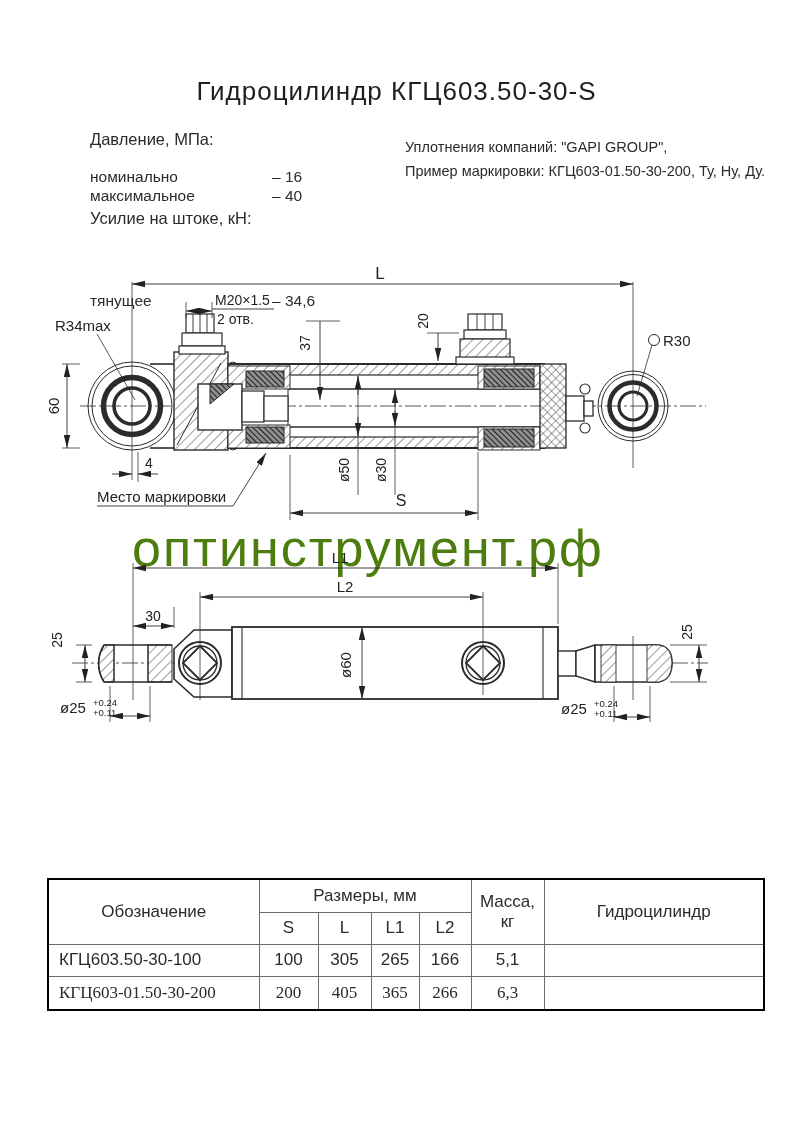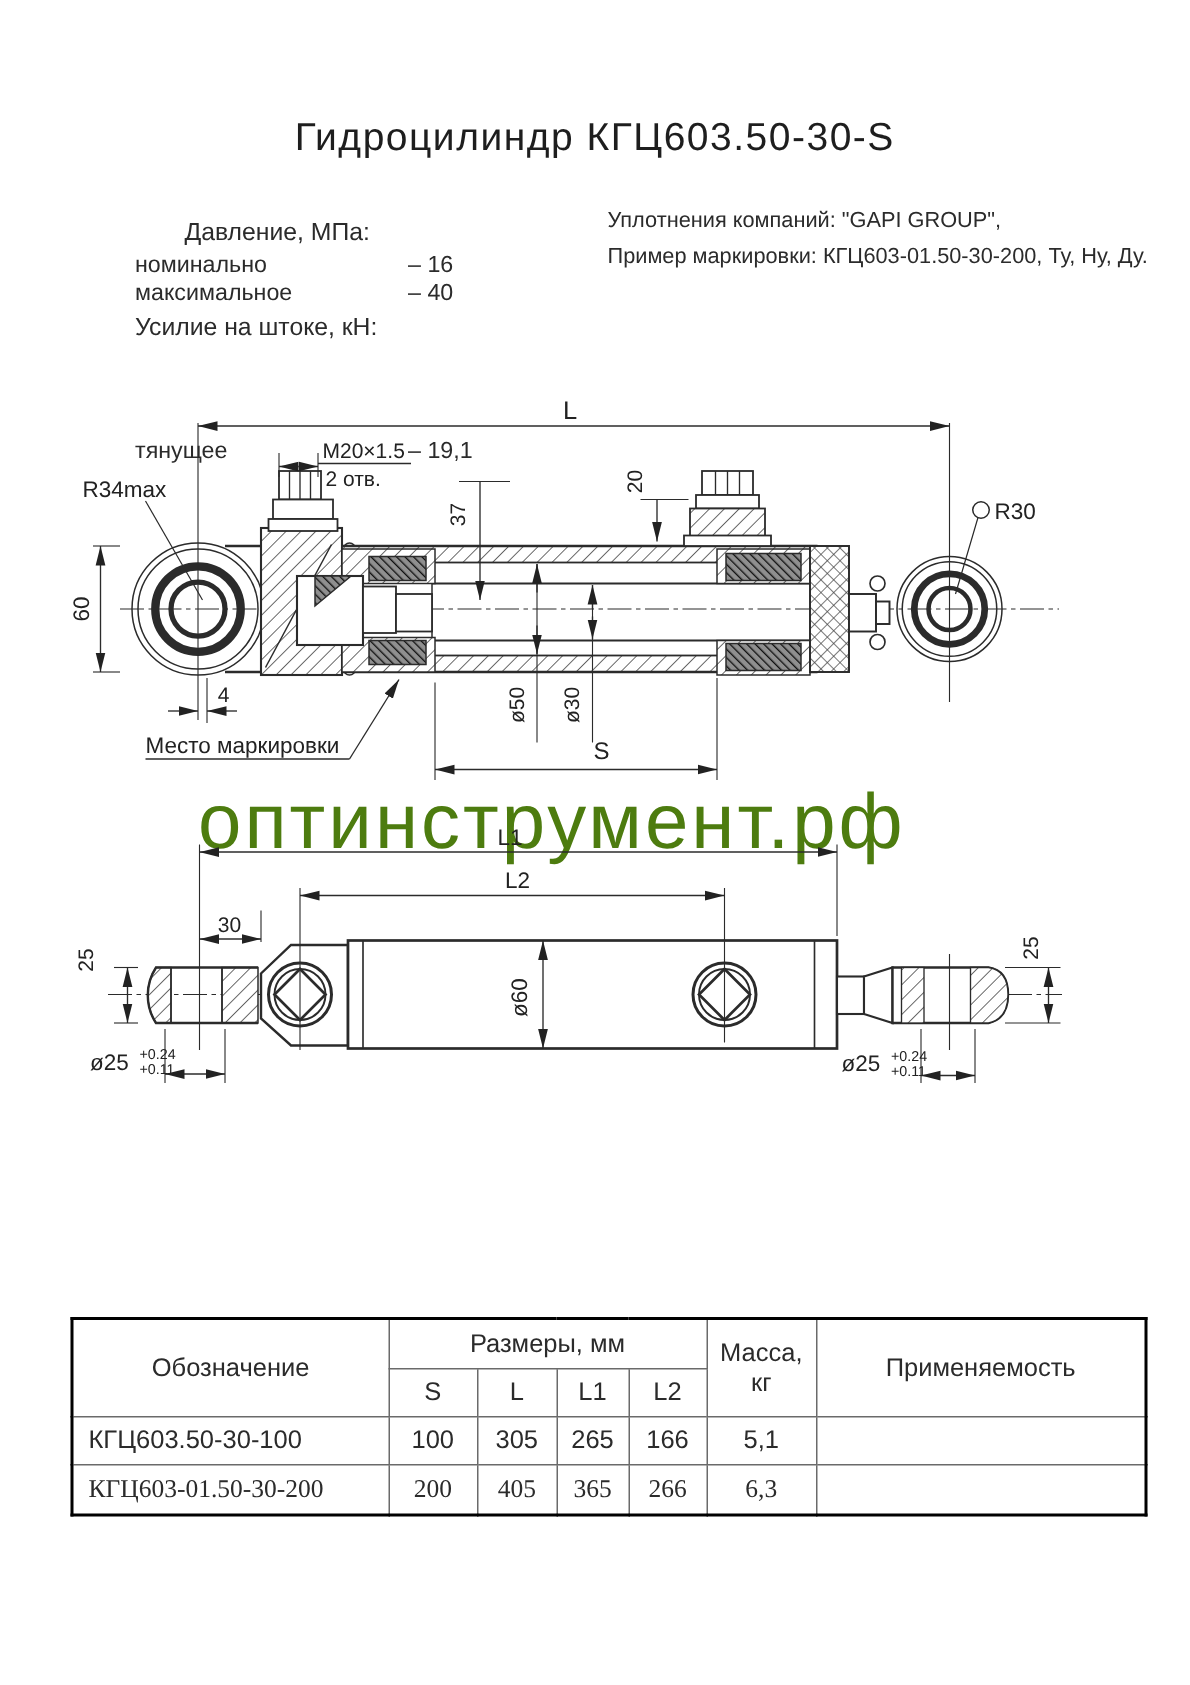--- a/index.html
+++ b/index.html
@@ -23,33 +23,33 @@
   .des-cell{text-align:left !important;padding-left:10px !important;}
   .mass-cell div{line-height:20px;}
 </style>
 </head>
 <body>
 
 <div id="page">
 
   <div id="title" class="abs">Гидроцилиндр КГЦ603.50-30-S</div>
 
-  <div class="abs" style="top:146px;left:90px;margin-left:33px;">
+  <div class="abs" style="top:130px;left:90px;">
     <span class="spec-label spec-head">Давление, МПа:</span></div>
   <div class="abs" style="top:168px;left:90px;width:330px;">
     <span class="spec-label">номинально</span>
     <span class="spec-val">– 16</span></div>
   <div class="abs" style="top:187px;left:90px;width:330px;">
     <span class="spec-label">максимальное</span>
     <span class="spec-val">– 40</span></div>
   <div class="abs" style="top:209px;left:90px;">
     <span class="spec-label spec-head">Усилие на штоке, кН:</span></div>
   <div class="abs" style="top:256px;left:90px;width:330px;margin-top:36px;">
     <span class="spec-label">тянущее</span>
-    <span class="spec-val">– 19,1</span></div>
+    <span class="spec-val">– 34,6</span></div>
 
   <div class="abs note" style="top:139px;left:405px;">Уплотнения компаний: "GAPI GROUP",</div>
   <div class="abs note" style="top:163px;left:405px;">Пример маркировки: КГЦ603-01.50-30-200, Ту, Ну, Ду.</div>
 
   <div id="watermark" class="abs">оптинструмент.рф</div>
 
   <svg id="drawing-svg" width="793" height="510" viewBox="0 260 793 510">
     <defs>
       <marker id="ar" viewBox="0 0 12 6" refX="12" refY="3" markerWidth="13" markerHeight="7" markerUnits="userSpaceOnUse" orient="auto-start-reverse">
         <path d="M0,0 L12,3 L0,6 Z" fill="#222"></path>
@@ -314,21 +314,21 @@
         <col style="width:220px">
     </colgroup>
     <tbody>
         <tr class="h1">
       <td rowspan="2">Обозначение</td>
       <td colspan="4">Размеры, мм</td>
       <td rowspan="2" class="mass-cell">
         <div>Масса,</div>
         <div>кг</div>
       </td>
-      <td rowspan="2">Применяемость</td>
+      <td rowspan="2">Гидроцилиндр</td>
     </tr>
     <tr class="h2">
       <td>S</td>
       <td>L</td>
       <td>L1</td>
       <td>L2</td>
     </tr>
     <tr class="hr">
       <td class="des-cell">КГЦ603.50-30-100</td>
       <td>100</td>

